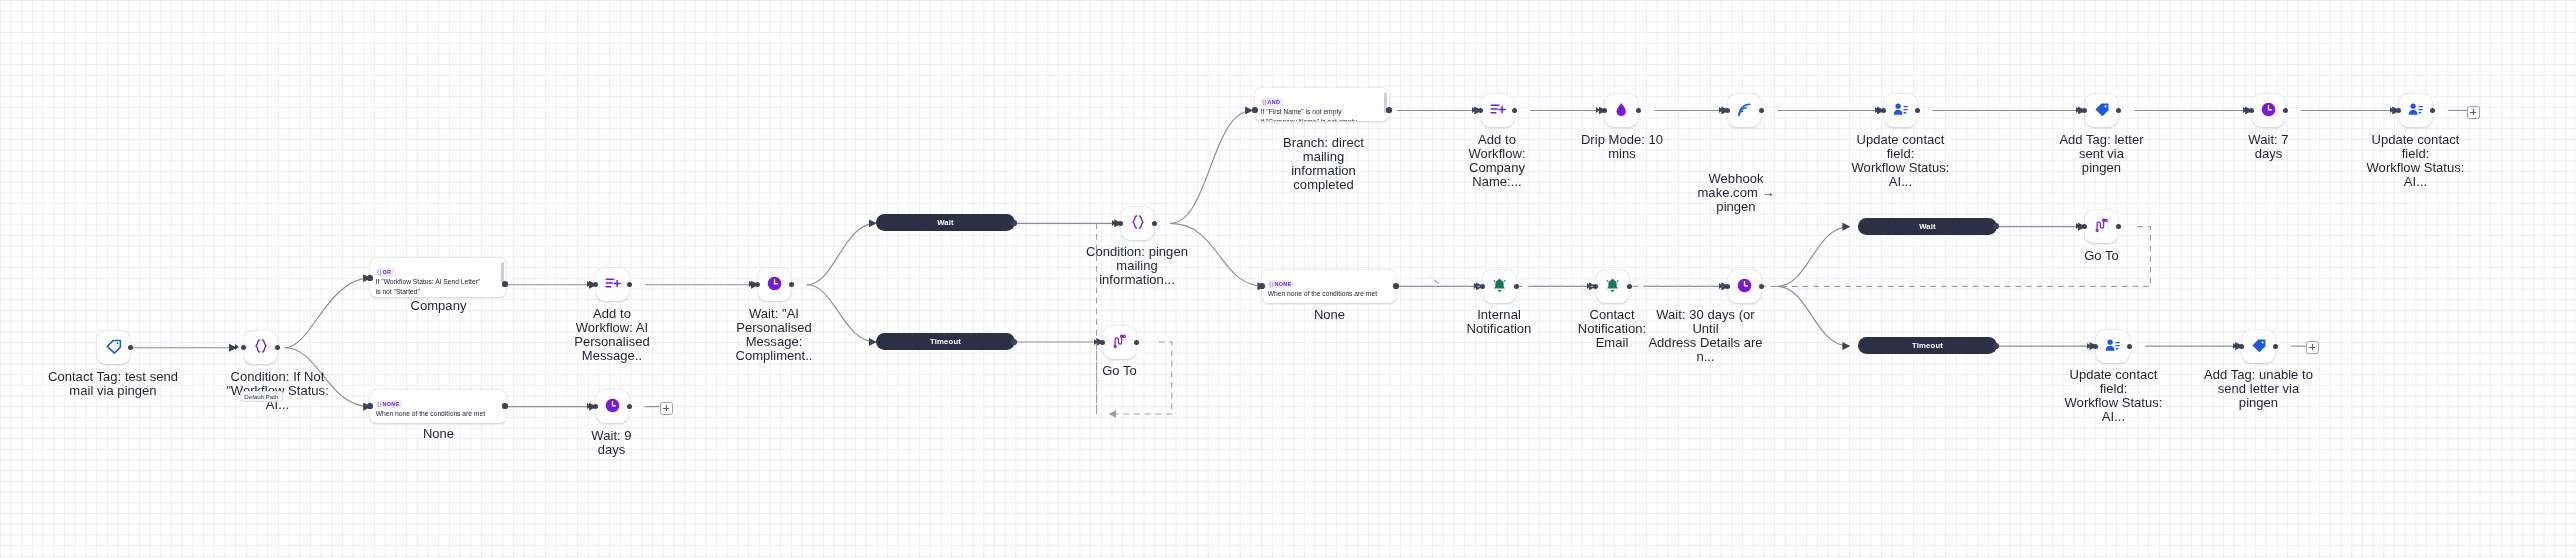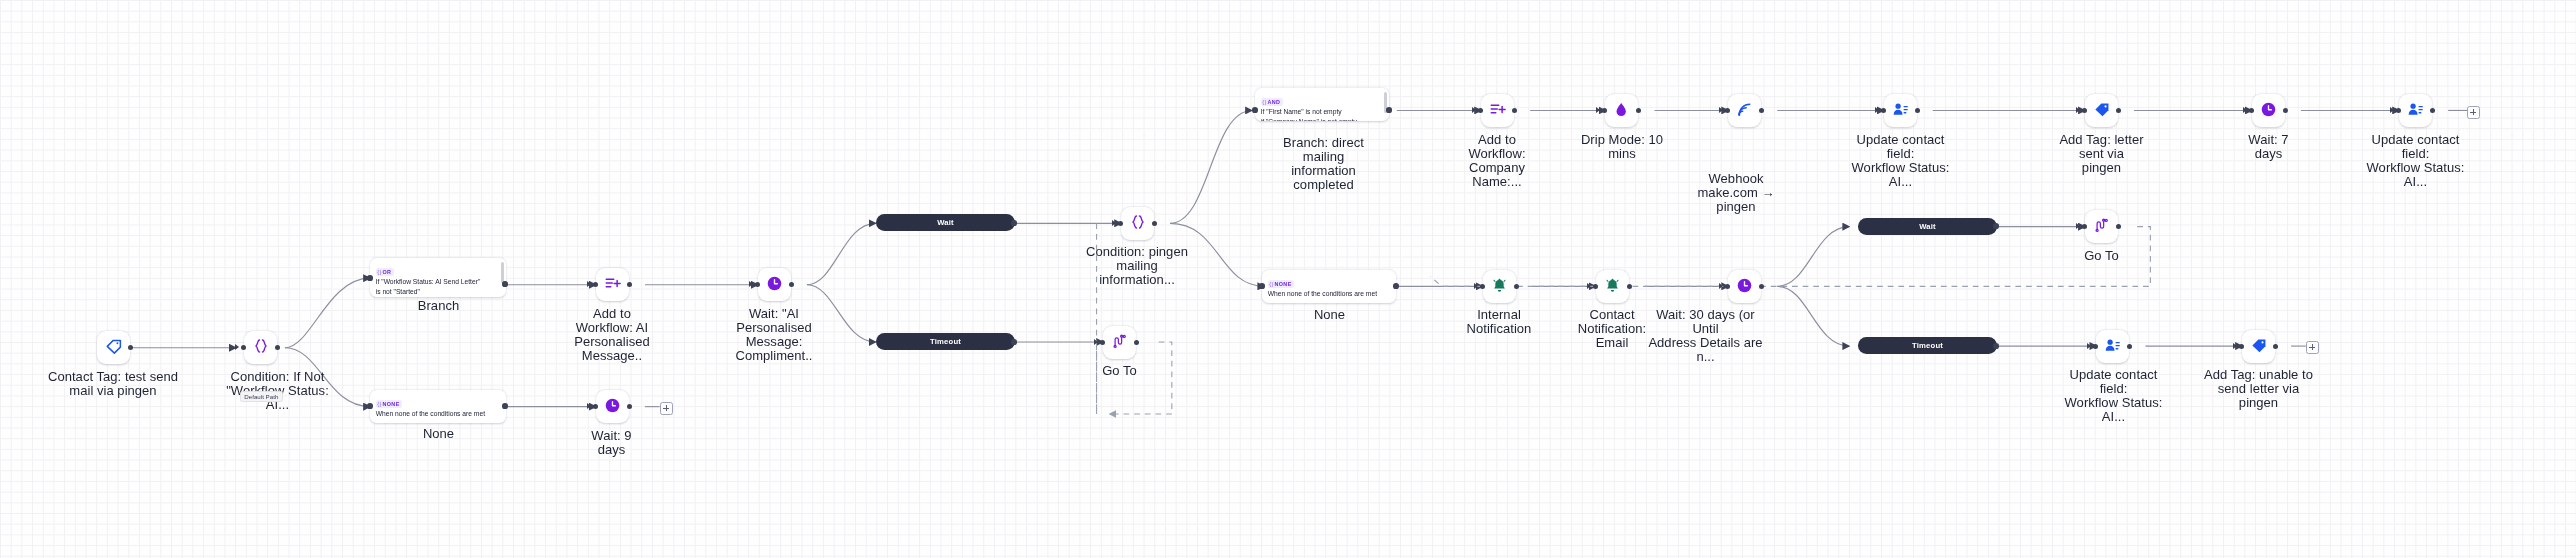--- a/index.html
+++ b/index.html
@@ -291,21 +291,21 @@
     <div class="card-inner">
       <span class="card-tag"><span class="brace">{}</span><span>OR</span></span>
       <div class="card-line">If "Workflow Status: AI Send Letter"</div>
       <div class="card-line">is not "Started"</div>
       <div class="card-line">If "Workflow Status: AI Send Letter"</div>
     </div>
     <div class="card-scroll"></div>
   </div>
   <span class="port" style="left:367px; top:275px; margin-top:0;"></span>
   <span class="port" style="left:502px; top:281px; margin-top:0;"></span>
-  <div class="label" style="left:399px; top:299px; width:79px;">Branch</div>
+  <div class="label" style="left:399px; top:299px; width:79px;">Company</div>
 
   <div class="card" style="left:370px; top:390px; width:136px; height:33px;">
     <div class="card-inner">
       <span class="card-tag"><span class="brace">{}</span><span>NONE</span></span>
       <div class="card-line">When none of the conditions are met</div>
     </div>
   </div>
   <span class="port" style="left:367px; top:403px; margin-top:0;"></span>
   <span class="port" style="left:502px; top:403px; margin-top:0;"></span>
   <div class="label" style="left:399px; top:427px; width:79px;">None</div>

